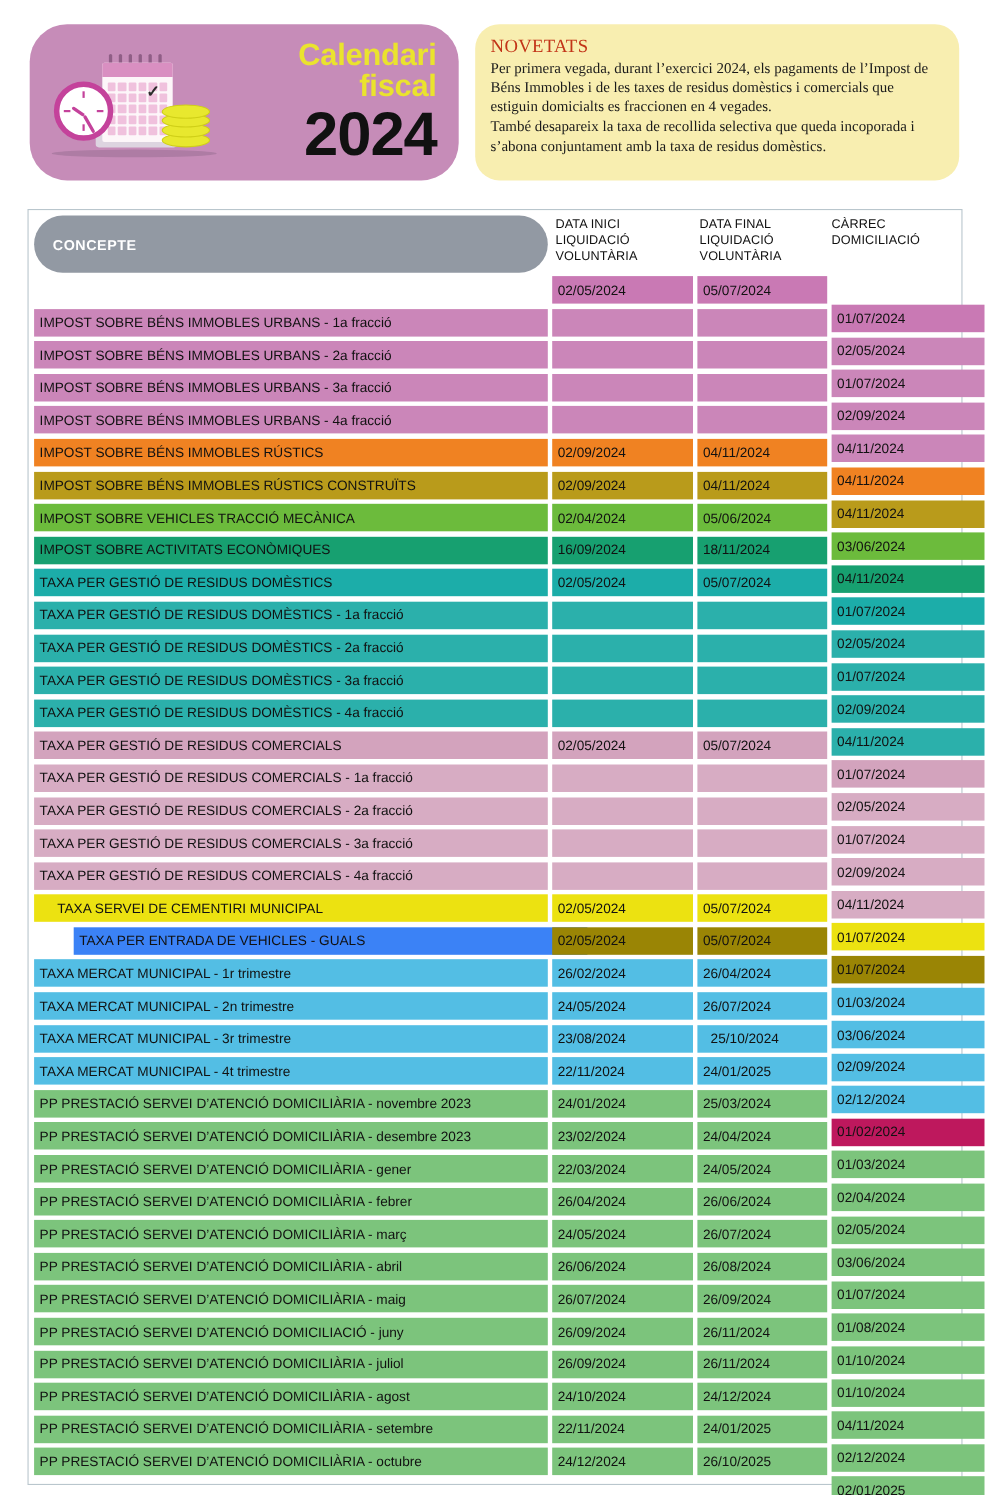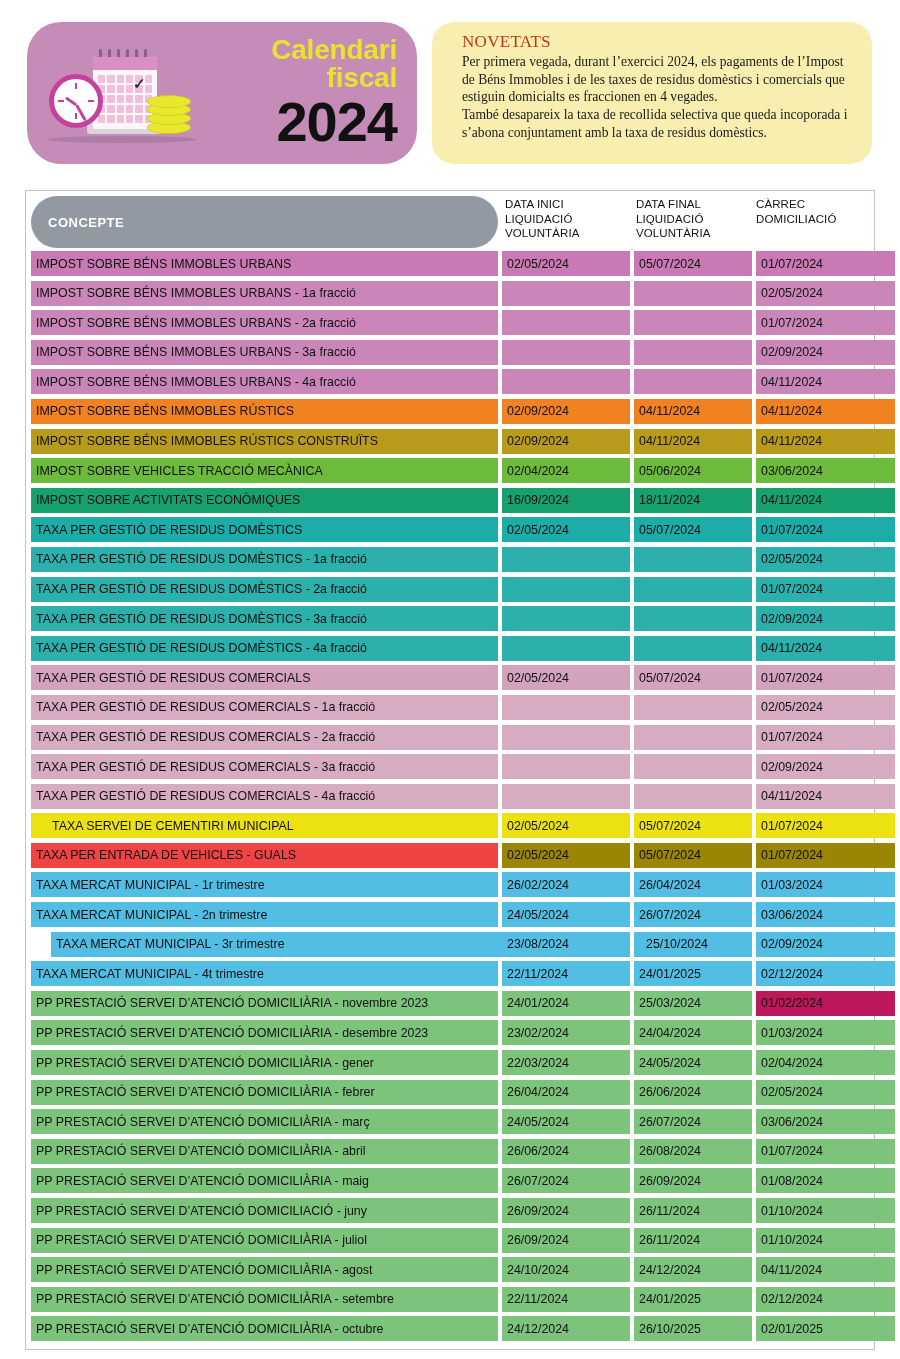--- a/index.html
+++ b/index.html
@@ -172,21 +172,21 @@
     display: block;
   }
 
   .novetats-box {
     position: absolute;
     left: 432px; top: 22px;
     width: 440px; height: 142px;
     background: #f8eeb0;
     border-radius: 22px;
     box-sizing: border-box;
-    padding: 10px 16px 8px 30px;
+    padding: 10px 16px 8px 14px;
     font-family: "Liberation Serif", serif;
   }
   .novetats-title {
     color: #c23418;
     font-size: 17px;
     letter-spacing: .3px;
     margin-bottom: 1px;
   }
   .novetats-body {
     color: #1b1b1b;
@@ -255,21 +255,21 @@
     white-space: nowrap;
     overflow: hidden;
   }
   .c-concept {
     left: 5px;
     width: 467px;
     padding-left: 5px;
   }
   .c-d1 { left: 476px; width: 128px; padding-left: 5px; }
   .c-d2 { left: 608px; width: 118px; padding-left: 5px; }
-  .c-d3 { left: 730px; width: 139px; padding-left: 5px; }
+  .c-d3 { left: 730px; width: 139px; padding-left: 5px; margin-top: 26px; }
 </style>
 </head>
 <body>
 
 <div class="header-area">
 
   <div class="banner">
     <div class="banner-art">
       <div class="ground-shadow"></div>
       <div class="cal-rings">
@@ -351,21 +351,20 @@
 
   <div class="thead">
     <div class="th-concepte">CONCEPTE</div>
     <div class="th-date th-d1">DATA INICI<br>LIQUIDACIÓ<br>VOLUNTÀRIA</div>
     <div class="th-date th-d2">DATA FINAL<br>LIQUIDACIÓ<br>VOLUNTÀRIA</div>
     <div class="th-date th-d3">CÀRREC<br>DOMICILIACIÓ</div>
   </div>
 
   <div class="rows" id="rows-container">
       <div class="row">
-        <div class="cell c-concept" style="background: rgb(201, 121, 180);">IMPOST SOBRE BÉNS IMMOBLES URBANS</div>
         <div class="cell c-d1" style="background: rgb(201, 121, 180);">02/05/2024</div>
         <div class="cell c-d2" style="background: rgb(201, 121, 180);">05/07/2024</div>
         <div class="cell c-d3" style="background: rgb(201, 121, 180);">01/07/2024</div>
       </div>
       <div class="row">
         <div class="cell c-concept" style="background: rgb(203, 134, 185);">IMPOST SOBRE  BÉNS IMMOBLES URBANS  - 1a fracció</div>
         <div class="cell c-d1" style="background: rgb(203, 134, 185);"></div>
         <div class="cell c-d2" style="background: rgb(203, 134, 185);"></div>
         <div class="cell c-d3" style="background: rgb(203, 134, 185);">02/05/2024</div>
       </div>
@@ -471,39 +470,39 @@
         <div class="cell c-d2" style="background: rgb(215, 172, 195);"></div>
         <div class="cell c-d3" style="background: rgb(215, 172, 195);">04/11/2024</div>
       </div>
       <div class="row">
         <div class="cell c-concept" style="background: rgb(236, 226, 17); padding-left: 21px;">TAXA SERVEI DE CEMENTIRI MUNICIPAL</div>
         <div class="cell c-d1" style="background: rgb(236, 226, 17);">02/05/2024</div>
         <div class="cell c-d2" style="background: rgb(236, 226, 17);">05/07/2024</div>
         <div class="cell c-d3" style="background: rgb(236, 226, 17);">01/07/2024</div>
       </div>
       <div class="row">
-        <div class="cell c-concept" style="background: #ef4444;">TAXA PER ENTRADA DE VEHICLES - GUALS</div>
+        <div class="cell c-concept" style="background: #3b82f6; margin-left: 36px;">TAXA PER ENTRADA DE VEHICLES - GUALS</div>
         <div class="cell c-d1" style="background: rgb(154, 133, 5);">02/05/2024</div>
         <div class="cell c-d2" style="background: rgb(154, 133, 5);">05/07/2024</div>
         <div class="cell c-d3" style="background: rgb(154, 133, 5);">01/07/2024</div>
       </div>
       <div class="row">
         <div class="cell c-concept" style="background: rgb(83, 190, 228);">TAXA MERCAT MUNICIPAL  - 1r trimestre</div>
         <div class="cell c-d1" style="background: rgb(83, 190, 228);">26/02/2024</div>
         <div class="cell c-d2" style="background: rgb(83, 190, 228);">26/04/2024</div>
         <div class="cell c-d3" style="background: rgb(83, 190, 228);">01/03/2024</div>
       </div>
       <div class="row">
         <div class="cell c-concept" style="background: rgb(83, 190, 228);">TAXA MERCAT MUNICIPAL -  2n trimestre</div>
         <div class="cell c-d1" style="background: rgb(83, 190, 228);">24/05/2024</div>
         <div class="cell c-d2" style="background: rgb(83, 190, 228);">26/07/2024</div>
         <div class="cell c-d3" style="background: rgb(83, 190, 228);">03/06/2024</div>
       </div>
       <div class="row">
-        <div class="cell c-concept" style="background: rgb(83, 190, 228); margin-left: 20px;">TAXA MERCAT MUNICIPAL -  3r trimestre</div>
+        <div class="cell c-concept" style="background: rgb(83, 190, 228);">TAXA MERCAT MUNICIPAL -  3r trimestre</div>
         <div class="cell c-d1" style="background: rgb(83, 190, 228);">23/08/2024</div>
         <div class="cell c-d2" style="background: rgb(83, 190, 228); padding-left: 12px;">25/10/2024</div>
         <div class="cell c-d3" style="background: rgb(83, 190, 228);">02/09/2024</div>
       </div>
       <div class="row">
         <div class="cell c-concept" style="background: rgb(83, 190, 228);">TAXA MERCAT MUNICIPAL -  4t trimestre</div>
         <div class="cell c-d1" style="background: rgb(83, 190, 228);">22/11/2024</div>
         <div class="cell c-d2" style="background: rgb(83, 190, 228);">24/01/2025</div>
         <div class="cell c-d3" style="background: rgb(83, 190, 228);">02/12/2024</div>
       </div>

